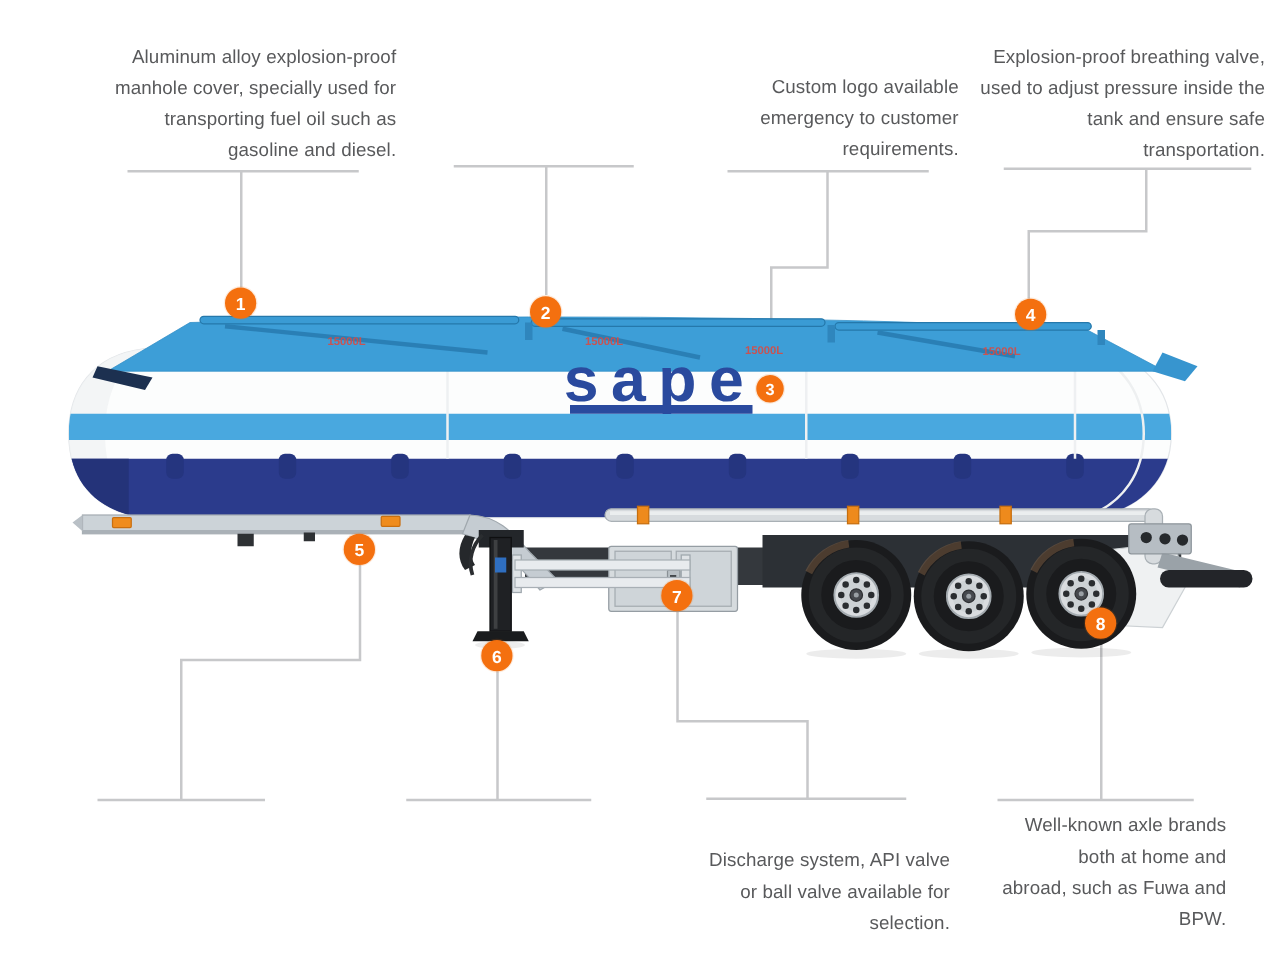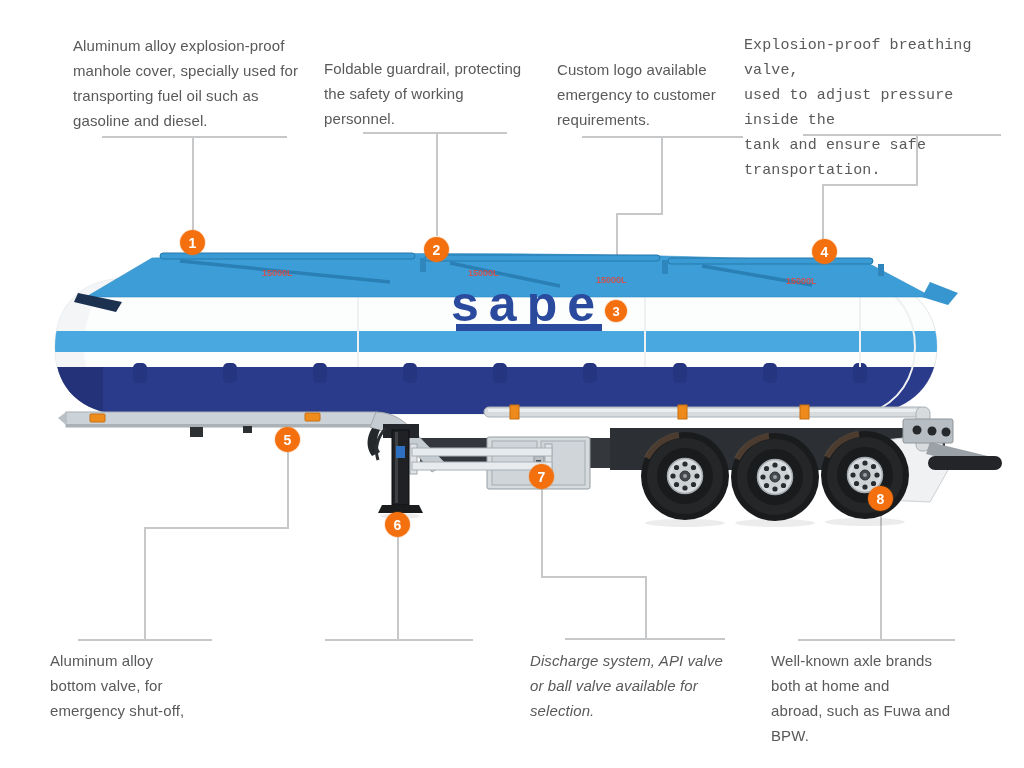--- a/index.html
+++ b/index.html
@@ -2,21 +2,21 @@
 <html><head>
 <meta charset="utf-8">
 <style>
   html,body { margin:0; padding:0; background:#ffffff; }
   .stage {
     position:relative; width:1024px; height:768px; background:#ffffff;
     overflow:hidden; font-family:"Liberation Sans", sans-serif;
   }
   .layer { position:absolute; left:0; top:0; width:1024px; height:768px; }
   .anno {
-    position:absolute; text-align:left; white-space:pre-line;
+    position:absolute; text-align:right; white-space:pre-line;
     font-size:15px; line-height:25px; color:#58595b; letter-spacing:.1px;
   }
   .marker {
     position:absolute; width:25px; height:25px; border-radius:50%;
     background:#f4700f; color:#ffffff; font-weight:bold; font-size:14px;
     display:flex; align-items:center; justify-content:center;
     box-shadow:0 0 0 1px rgba(244,112,15,.15);
   }
   .marker.small { width:22px; height:22px; font-size:13px; }
 </style>
@@ -194,34 +194,28 @@
         <rect x="928" y="456" width="74" height="14" rx="7" fill="#232529"></rect>
       </g>
 
     </g>
   </svg>
 
   <div class="anno" style="left:73px;  top:33px;  width:244px;">Aluminum alloy explosion-proof
 manhole cover, specially used for
 transporting fuel oil such as
 gasoline and diesel.</div>
-  <div class="anno" style="left:324px; top:56px;  width:222px;">Foldable guardrail, protecting
-the safety of working
-personnel.</div>
   <div class="anno" style="left:557px; top:57px;  width:210px;">Custom logo available
 emergency to customer
 requirements.</div>
-  <div class="anno" style="left:744px; top:33px;  width:244px;font-family:Liberation Mono, monospace;">Explosion-proof breathing valve,
+  <div class="anno" style="left:768px; top:33px;  width:244px;">Explosion-proof breathing valve,
 used to adjust pressure inside the
 tank and ensure safe
 transportation.</div>
-  <div class="anno" style="left:50px;  top:648px; width:190px;">Aluminum alloy
-bottom valve, for
-emergency shut-off,</div>
-  <div class="anno" style="left:530px; top:648px; width:230px;font-style:italic;">Discharge system, API valve
+  <div class="anno" style="left:530px; top:676px; width:230px;">Discharge system, API valve
 or ball valve available for
 selection.</div>
   <div class="anno" style="left:771px; top:648px; width:210px;">Well-known axle brands
 both at home and
 abroad, such as Fuwa and
 BPW.</div>
 
   <div class="marker" style="left:180px; top:230px;">1</div>
   <div class="marker" style="left:424px; top:237px;">2</div>
   <div class="marker small" style="left:605px; top:300px;">3</div>

